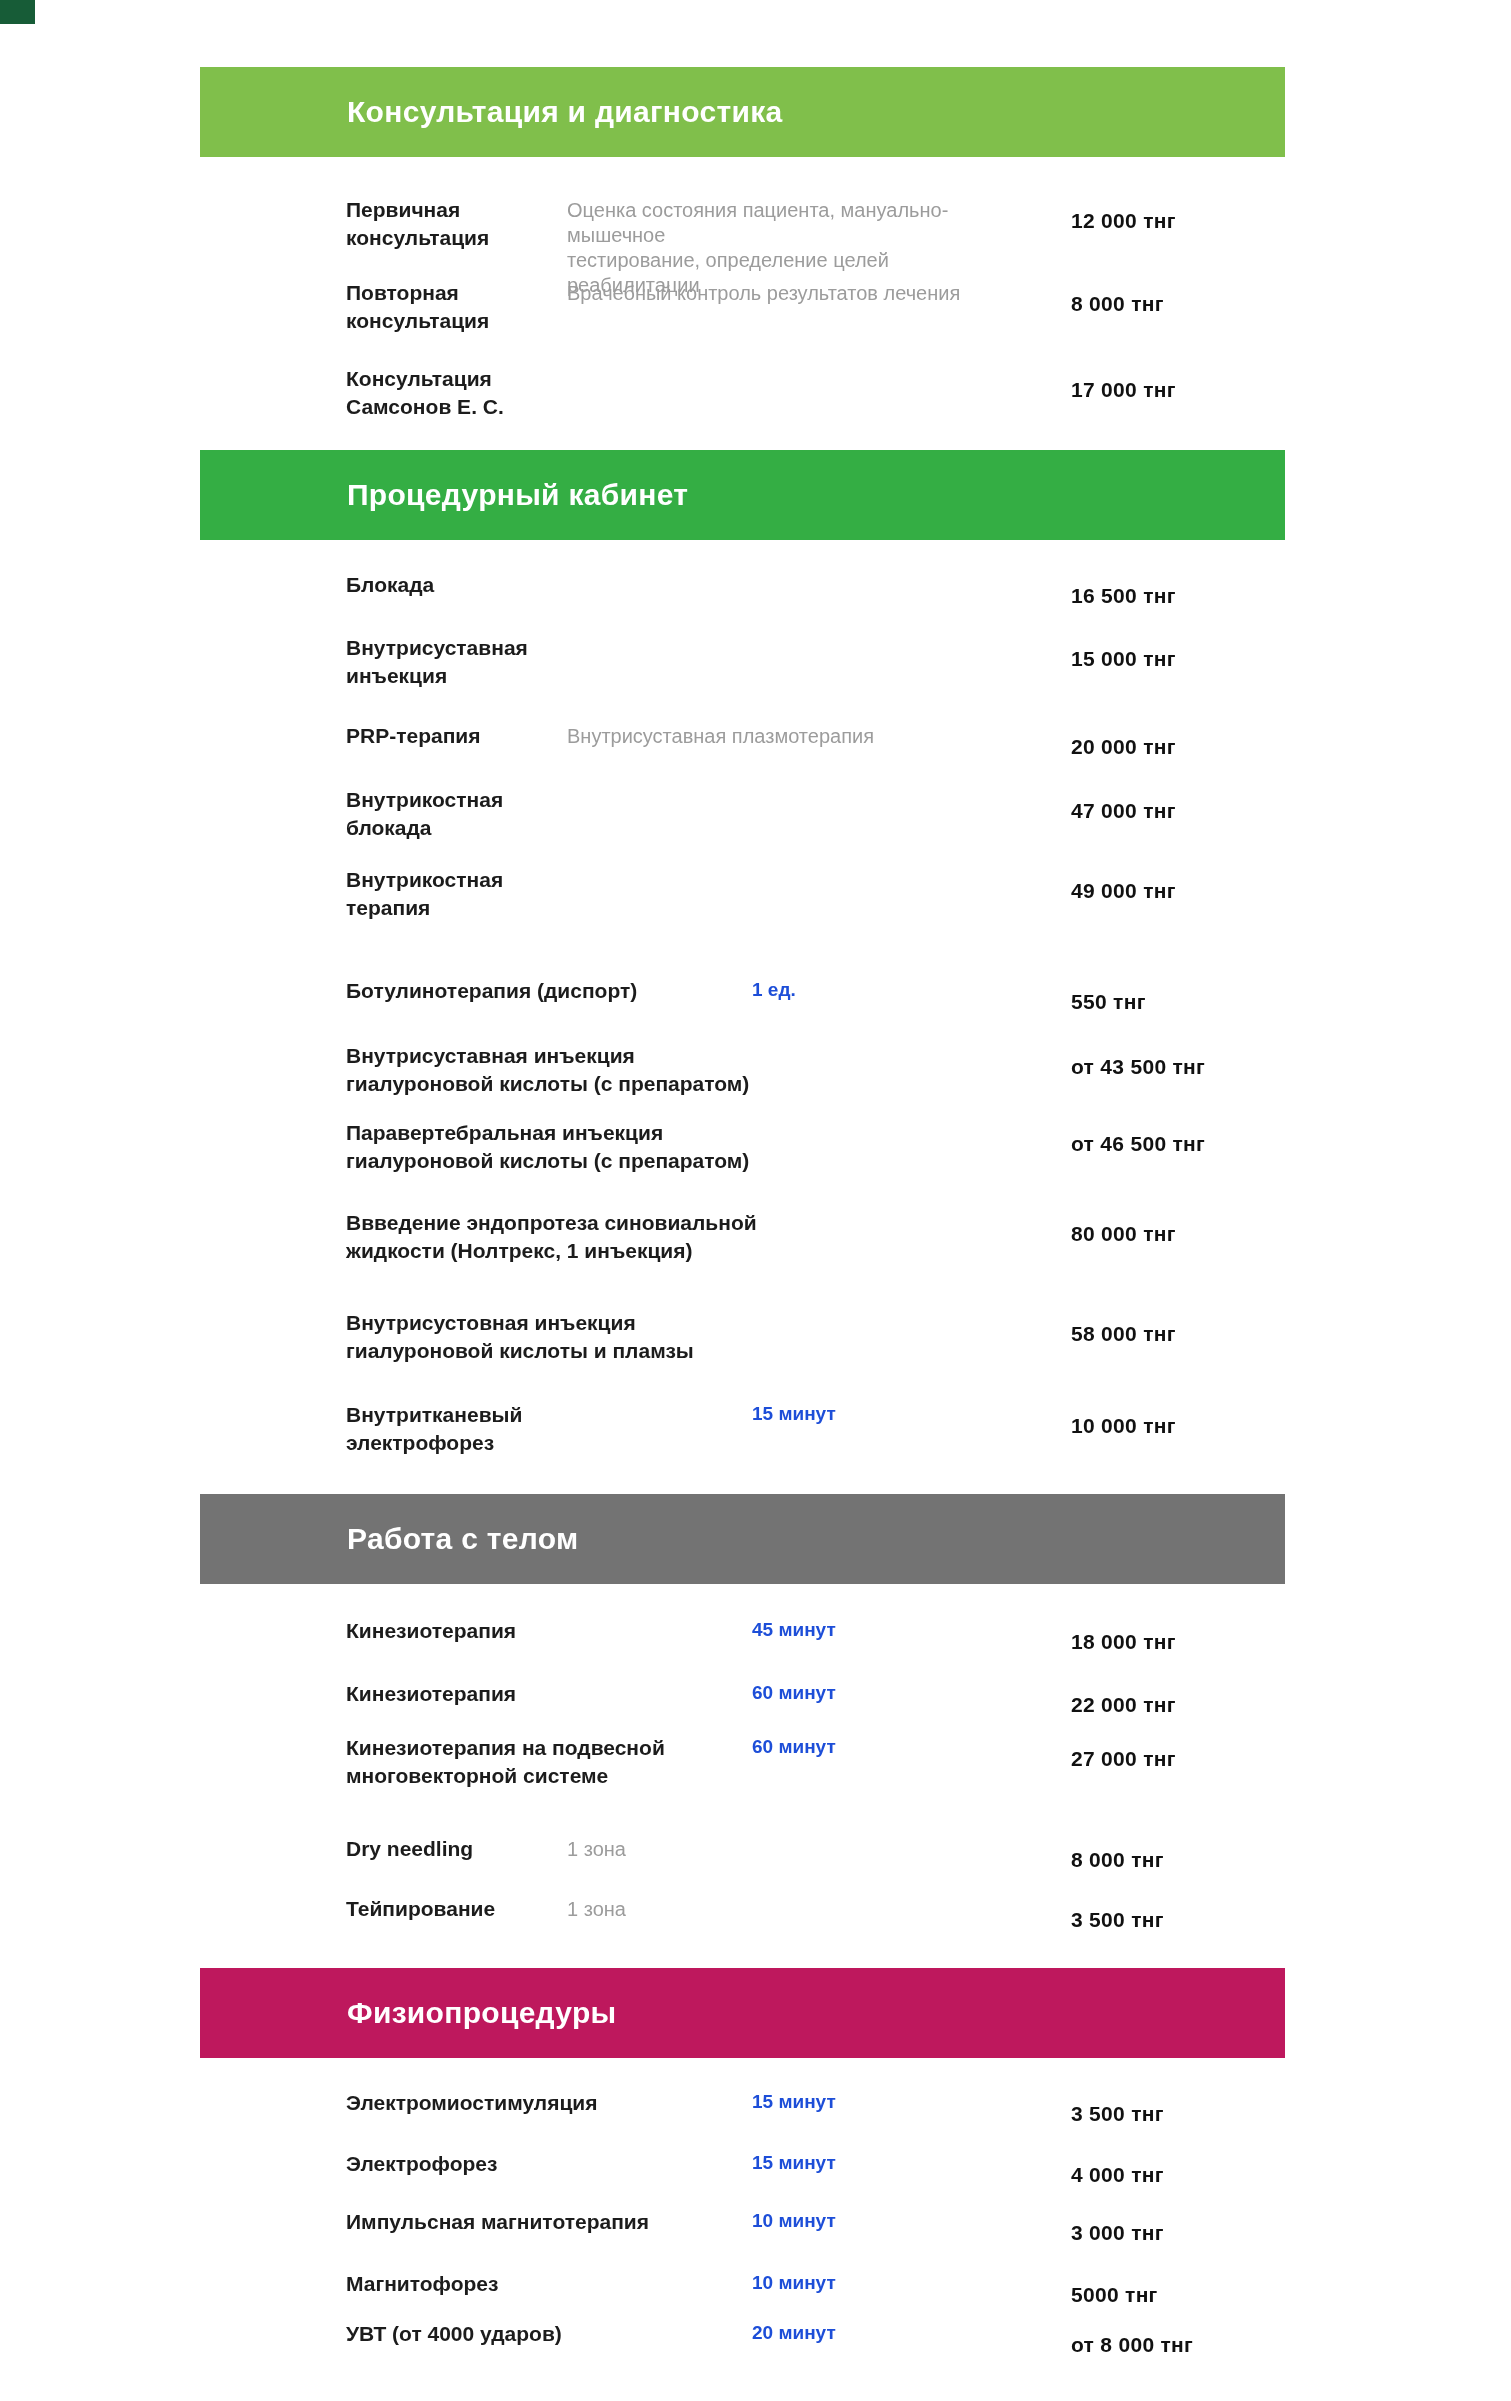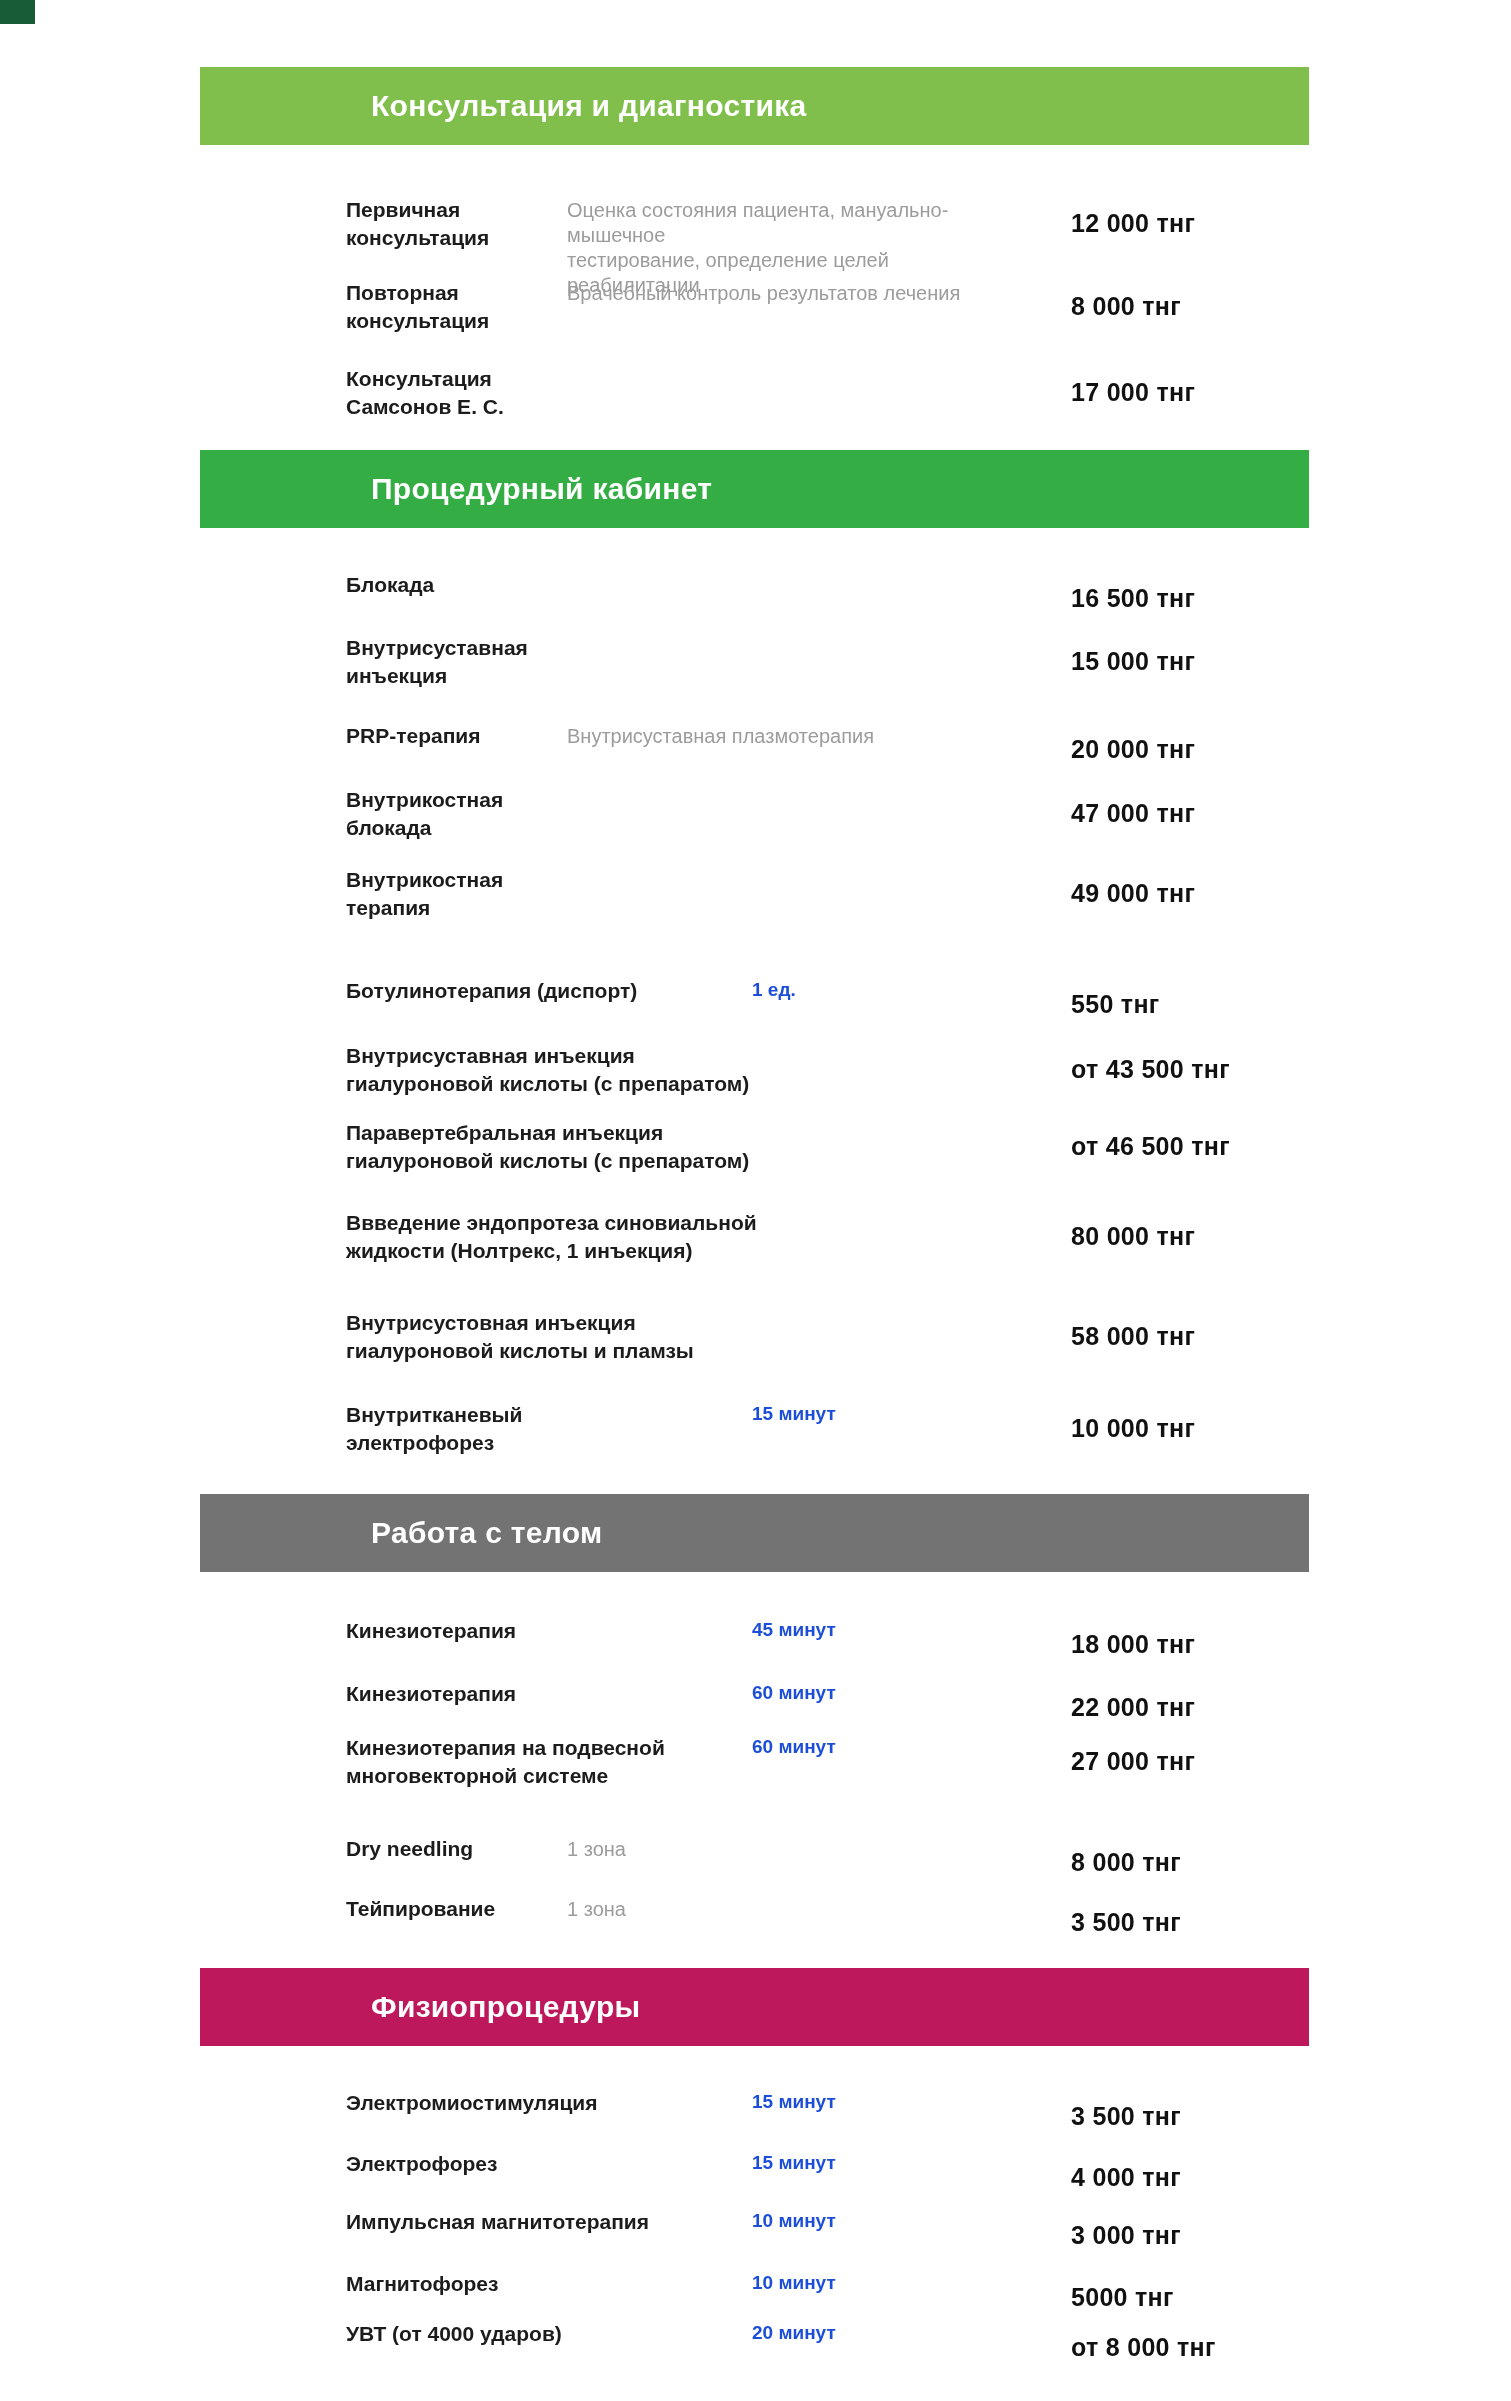--- a/index.html
+++ b/index.html
@@ -7,22 +7,22 @@
     position:relative;
     width:1512px;height:2401px;
     background:#ffffff;
     font-family:"Liberation Sans", sans-serif;
     overflow:hidden;
   }
   .corner-mark{
     position:absolute;left:0;top:0;width:35px;height:24px;
   }
   .banner{
-    position:absolute;left:200px;width:1085px;height:78px;
-    display:flex;align-items:center;padding-left:24px;
+    position:absolute;left:200px;width:1085px;height:90px;
+    display:flex;align-items:center;
   }
   .banner .title{
     margin-left:147px;
     color:#ffffff;font-size:30px;font-weight:bold;letter-spacing:0.3px;
   }
   .row{position:absolute;left:0;width:100%;height:0;}
   .cell{position:absolute;}
   .label{
     left:346px;top:0;width:558px;
     color:#1c1c1c;font-size:21px;font-weight:bold;line-height:28px;
@@ -32,21 +32,21 @@
     left:567px;top:1.8px;width:450px;
     color:#9c9c9c;font-size:20px;line-height:25px;
     white-space:pre-line;
   }
   .unit{
     left:752px;top:1.8px;width:198px;
     color:#1d4ed8;font-size:19px;font-weight:bold;
   }
   .price{
     left:1071px;top:12.6px;width:297px;
-    color:#111111;font-size:25px;font-weight:bold;letter-spacing:0.3px;
+    color:#111111;font-size:21px;font-weight:bold;letter-spacing:0.3px;
   }
 </style>
 </head>
 <body>
 
 <div class="page">
 
   <div class="corner-mark" style="background-color: rgb(23, 92, 55);"></div>
 
   <div class="banner" style="top: 67px; background-color: rgb(128, 191, 75);">

